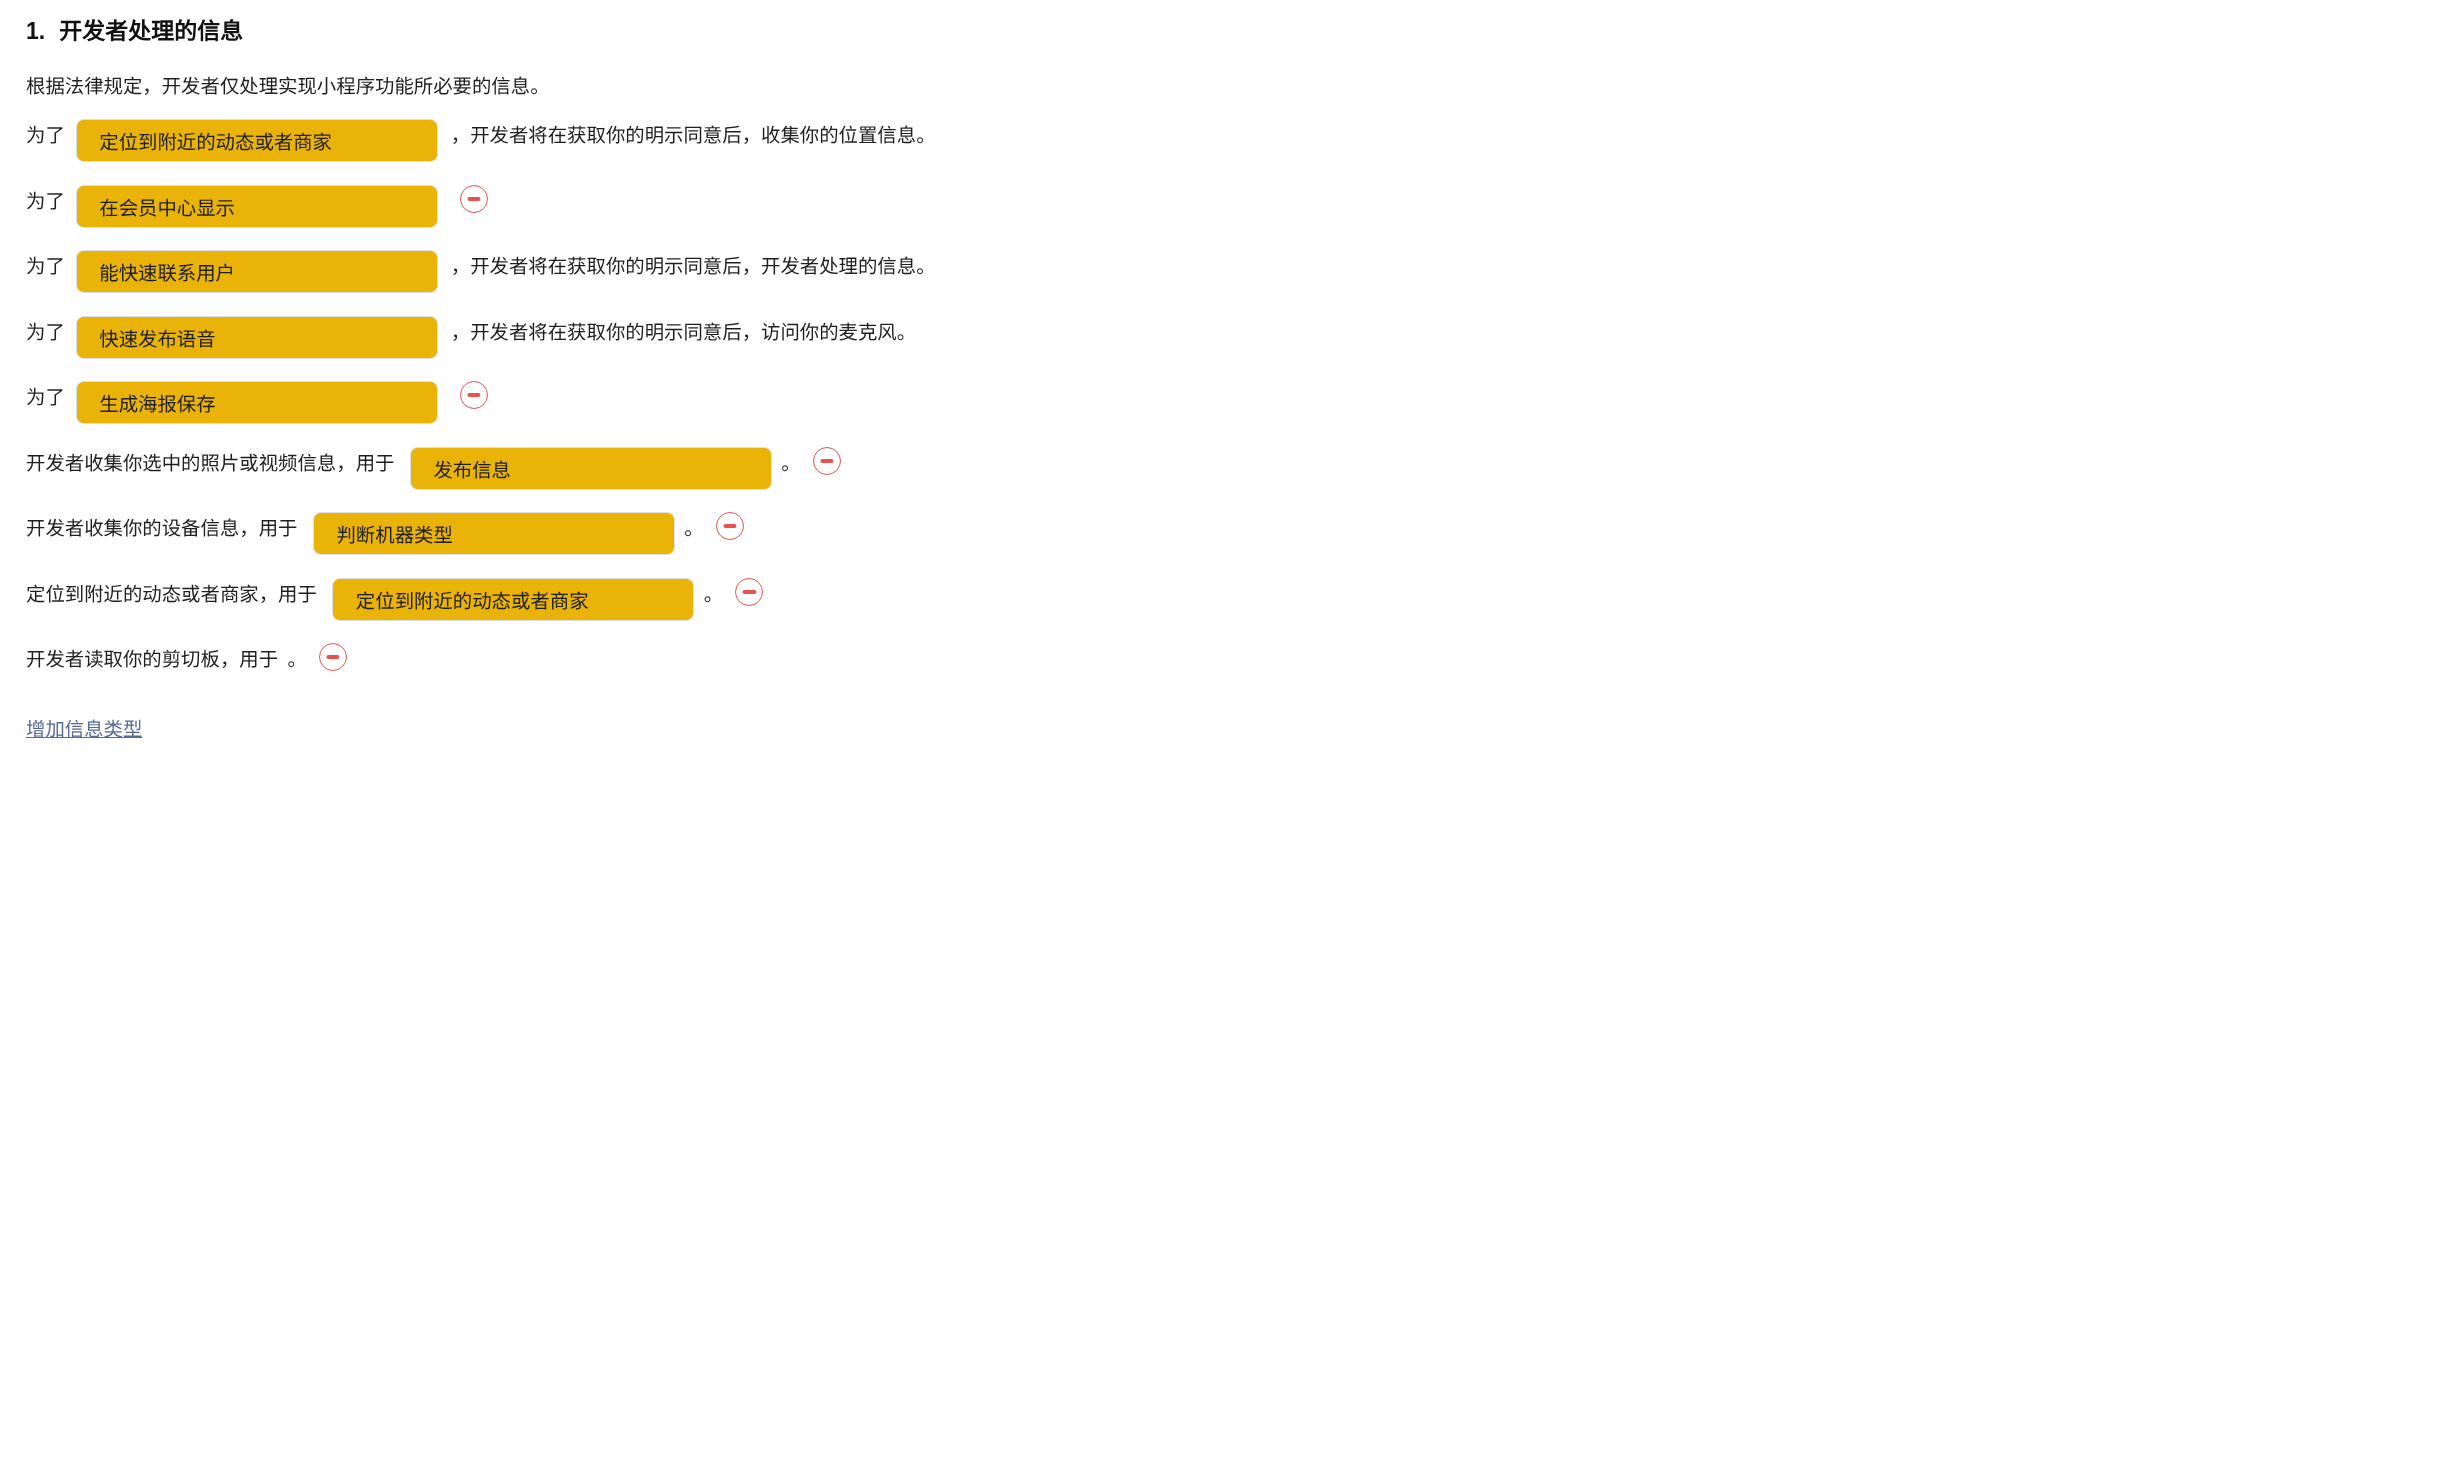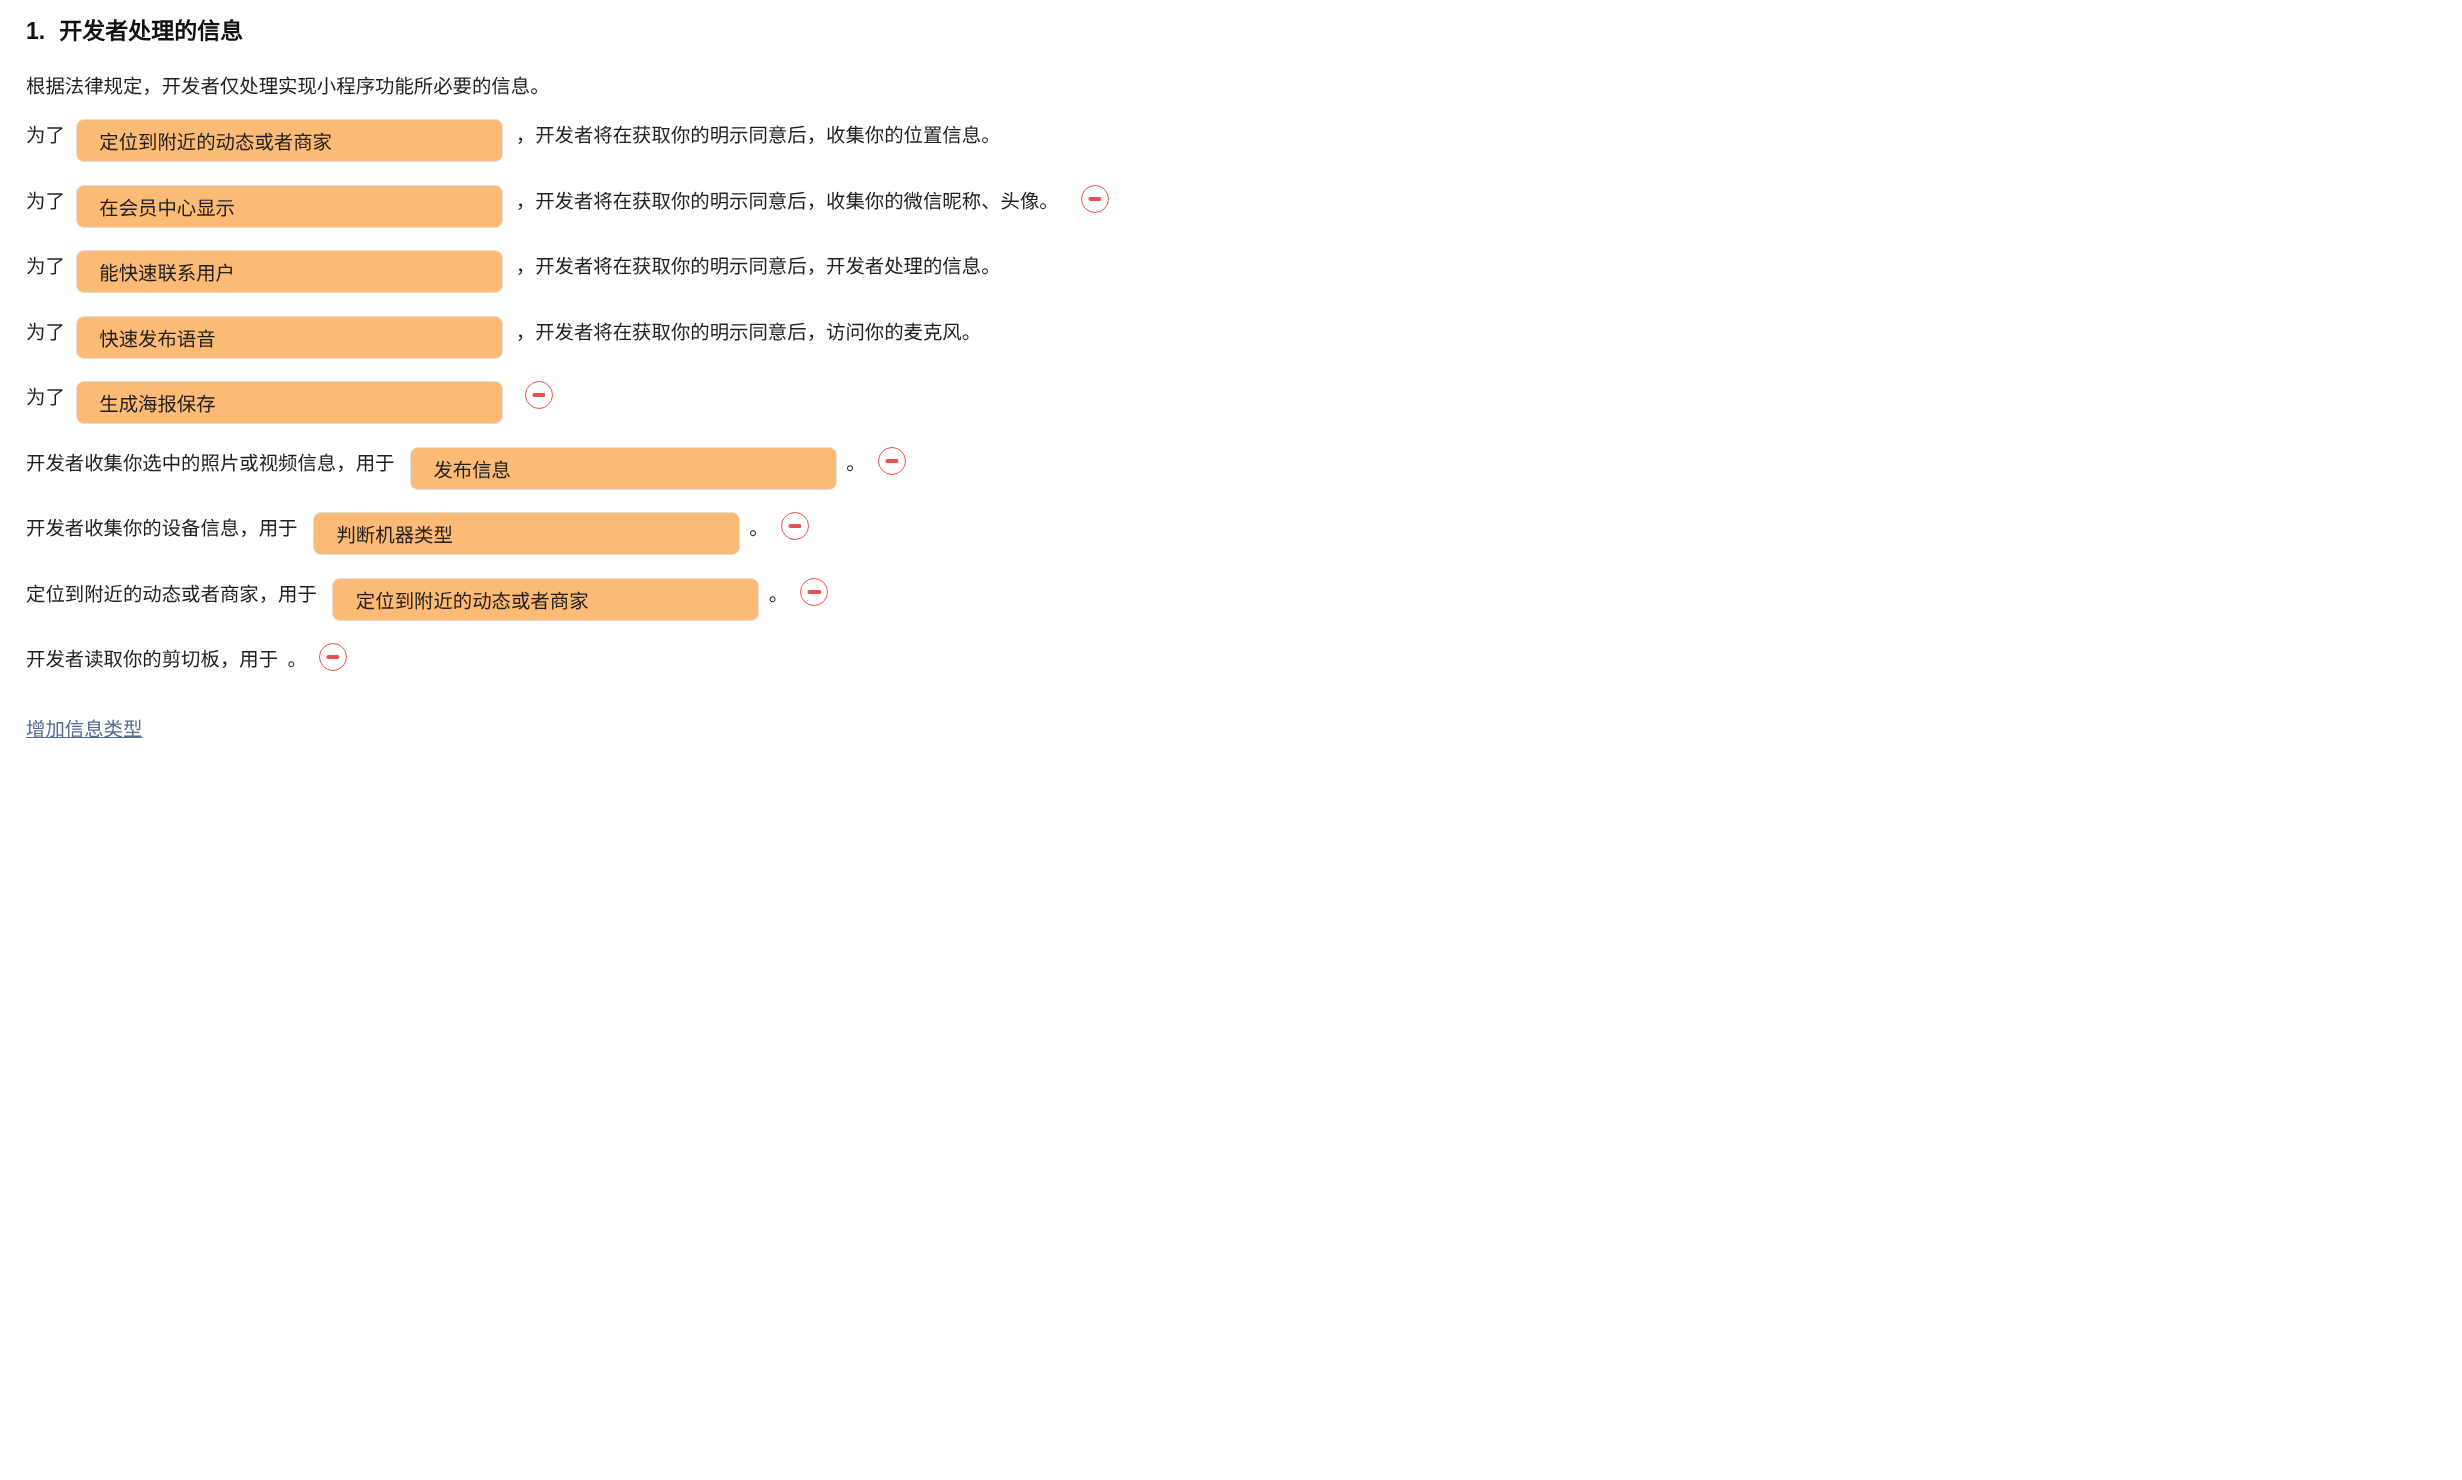--- a/index.html
+++ b/index.html
@@ -22,22 +22,22 @@
   }
   p.intro{margin:26.4px 0 0;font-size:19.4px;line-height:26.4px;color:var(--text);}
 
   .rows{margin-top:20px;}
   .row{
     display:flex;align-items:flex-start;margin-bottom:22.5px;
     font-size:19.4px;color:var(--text);white-space:nowrap;
   }
   .prefix{margin-right:11px;flex:none;}
   input.box{
-    width:427px;height:43px;box-sizing:border-box;flex:none;
-    border:0.8px solid var(--border);border-radius:7.8px;background:#fdba74;
+    width:362px;height:43px;box-sizing:border-box;flex:none;
+    border:0.8px solid var(--border);border-radius:7.8px;background:#eab308;
     padding:0 15.5px 0 22.5px;font-size:19.4px;color:var(--text);
     font-family:"Liberation Sans","DejaVu Sans",sans-serif;outline:none;
   }
   .purpose-row .suffix{margin-left:13px;}
   .purpose-row .remove{margin-left:22px;}
   .collection-row .box{margin-left:15.5px;}
   .period{margin-left:9.3px;}
   .collection-row .remove{margin-left:12.4px;}
 
   button.remove{
@@ -71,21 +71,20 @@
 
     <div class="row purpose-row">
       <span class="prefix">为了</span>
       <input class="box" type="text" value="定位到附近的动态或者商家" style="">
       <span class="suffix">，开发者将在获取你的明示同意后，收集你的位置信息。</span>
     </div>
 
     <div class="row purpose-row">
       <span class="prefix">为了</span>
       <input class="box" type="text" value="在会员中心显示" style="">
-      <span class="suffix">，开发者将在获取你的明示同意后，收集你的微信昵称、头像。</span>
       <button class="remove">
         <span class="minus"></span>
       </button>
     </div>
 
     <div class="row purpose-row">
       <span class="prefix">为了</span>
       <input class="box" type="text" value="能快速联系用户" style="">
       <span class="suffix">，开发者将在获取你的明示同意后，开发者处理的信息。</span>
     </div>

